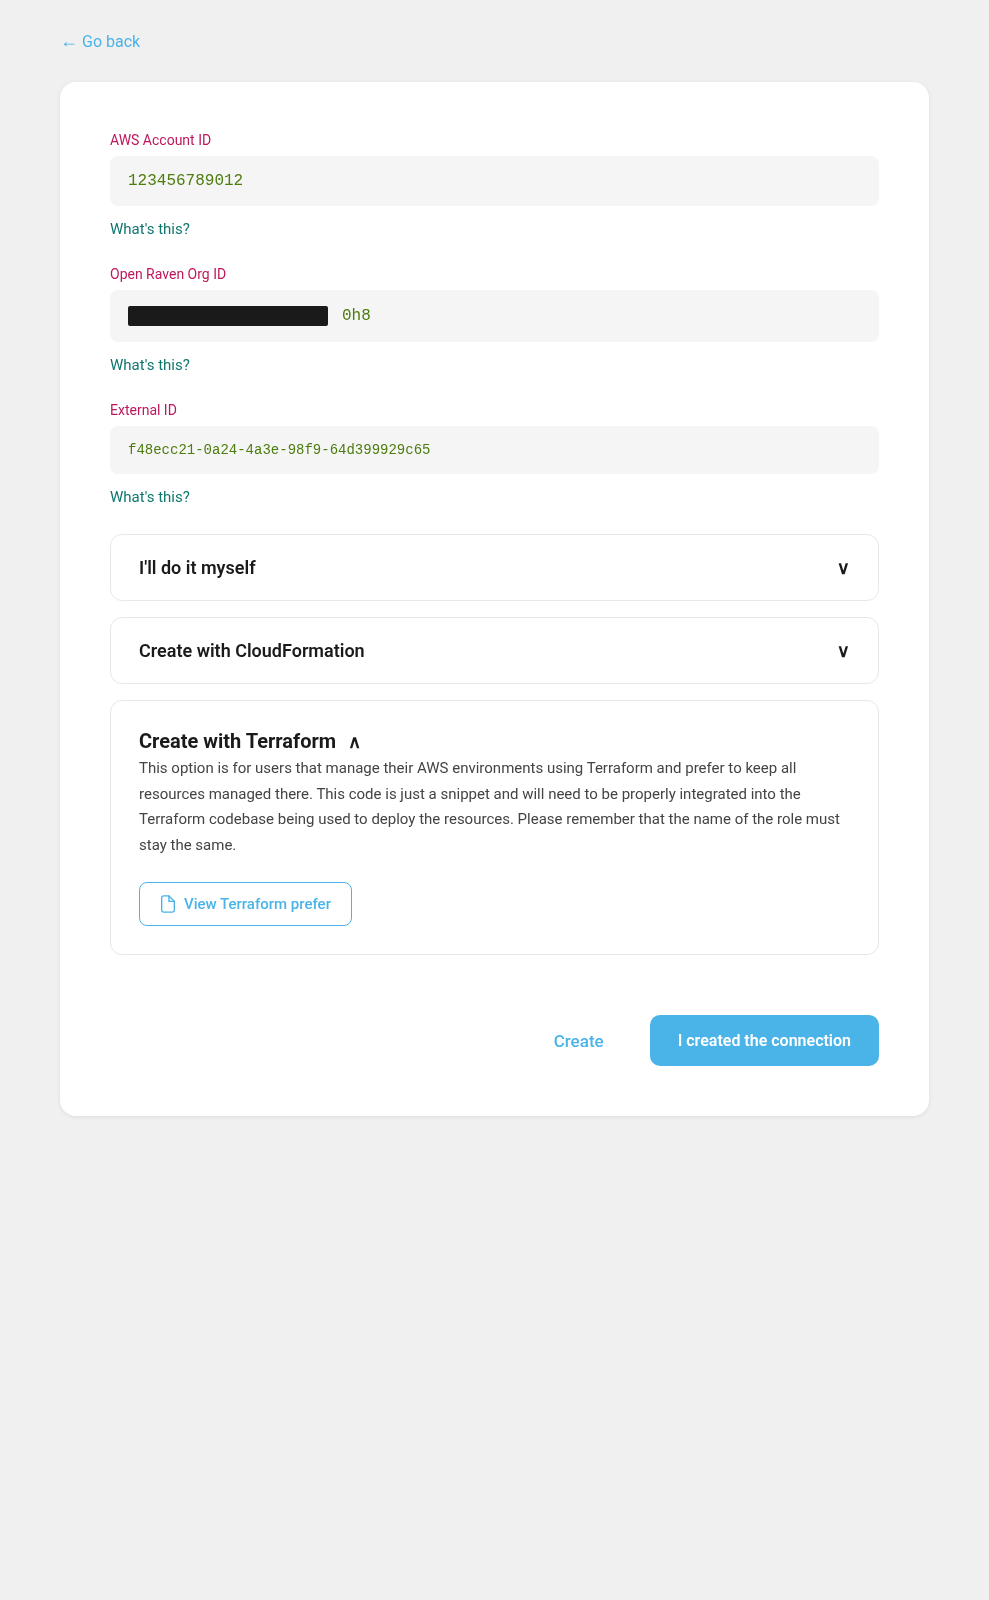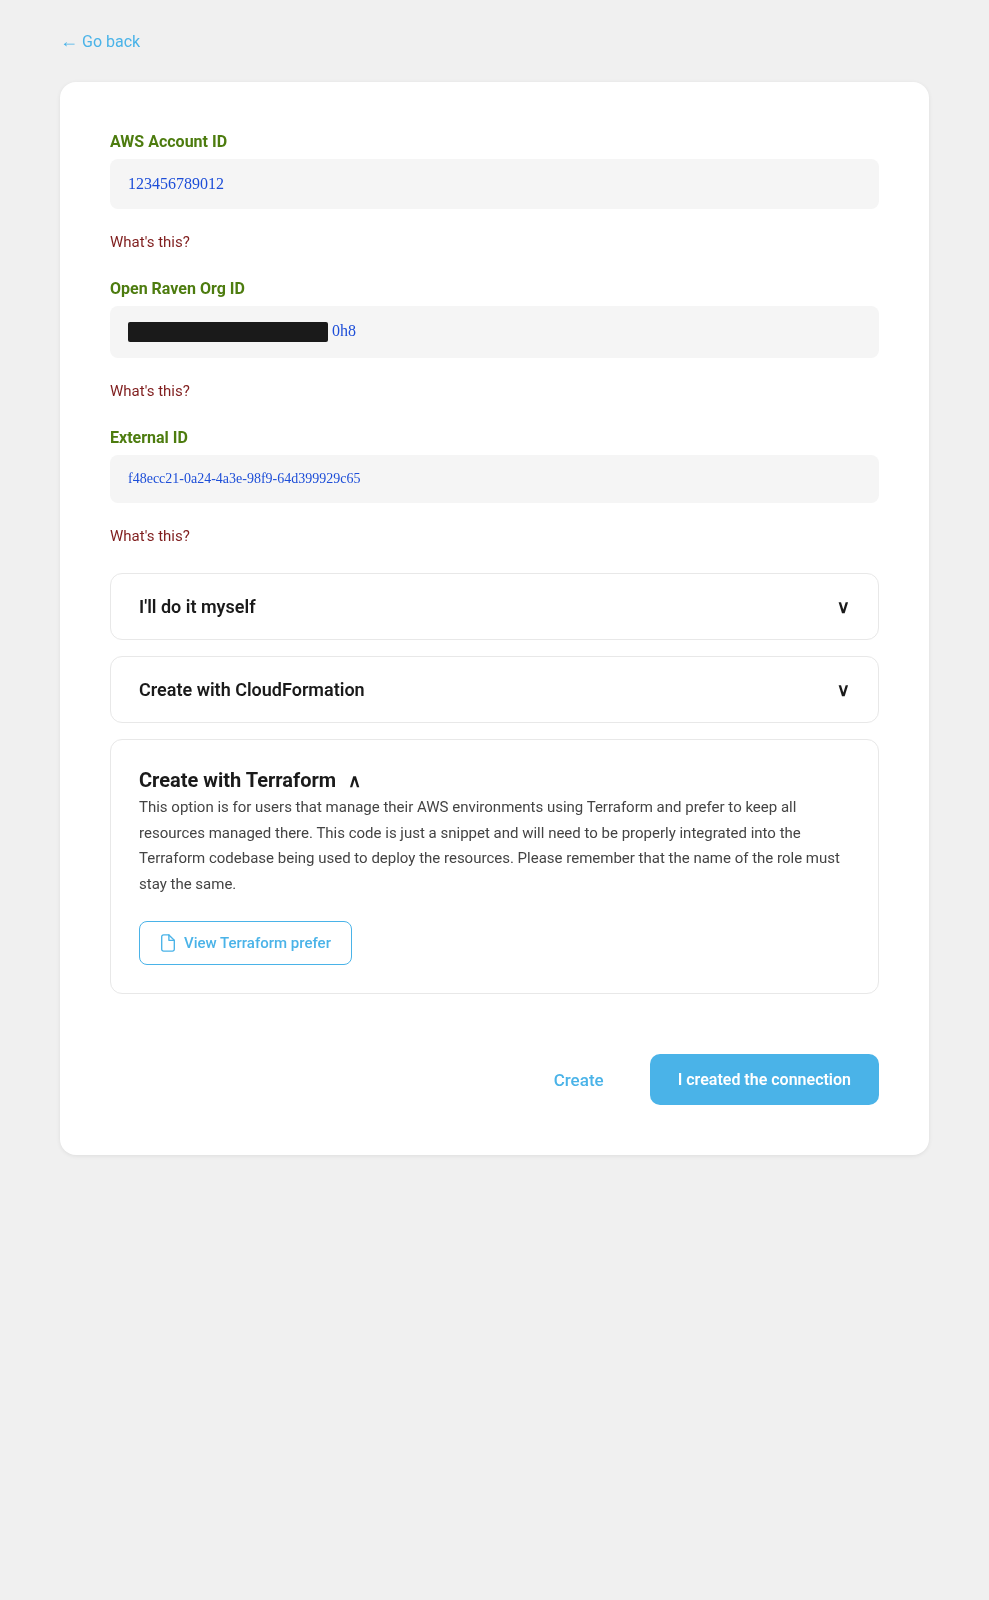--- a/index.html
+++ b/index.html
@@ -50,39 +50,39 @@
       font-weight: 800;
       color: #1a1a1a;
       margin-bottom: 40px;
     }
 
     .field-group {
       margin-bottom: 28px;
     }
 
     .field-label {
-      font-size: 16px;
-      color: #4d7c0f;
+      font-size: 14px;
+      color: #be185d;
       margin-bottom: 8px;
-      font-weight: 700;
+      font-weight: 400;
     }
 
     .redacted-bar {
       display: inline-block;
       width: 200px;
       height: 20px;
       background: #1a1a1a;
       border-radius: 2px;
       vertical-align: middle;
     }
 
     .whats-this-link {
       display: inline-block;
-      margin-top: 24px;
-      color: #7f1d1d;
+      margin-top: 14px;
+      color: #0f766e;
       font-size: 15px;
       text-decoration: none;
       cursor: pointer;
     }
 
     .collapsible-section {
       background: #ffffff;
       border: 1.5px solid #e8e8e8;
       border-radius: 12px;
       margin-bottom: 16px;
@@ -187,23 +187,24 @@
       font-family: inherit;
     }
 
     .input-display {
       width: 100%;
       background: #f5f5f5;
       border: none;
       border-radius: 8px;
       padding: 16px 18px;
       font-size: 16px;
-      color: #1d4ed8;
-      font-family: Liberation Serif, serif;
-      display: flex;
+      color: #4d7c0f;
+      font-family: Liberation Mono, monospace;
+      display: flex;
+      align-items: center;
     }
   </style>
 </head>
 <body>
 
 <div class="page-container">
 
   
   <a class="go-back-link" href="#">
     <span class="go-back-arrow">←</span>
@@ -219,21 +220,21 @@
       <div class="input-display">
         <span>123456789012</span>
       </div>
       <a class="whats-this-link" href="#">What's this?</a>
     </div>
 
     <div class="field-group">
       <div class="field-label">Open Raven Org ID</div>
       <div class="input-display redacted">
         <span class="redacted-bar"></span>
-        <span style="margin-left:4px;">0h8</span>
+        <span style="margin-left:14px;">0h8</span>
       </div>
       <a class="whats-this-link" href="#">What's this?</a>
     </div>
 
     <div class="field-group">
       <div class="field-label">External ID</div>
       <div class="input-display">
         <span style="font-size:14px;">f48ecc21-0a24-4a3e-98f9-64d399929c65</span>
       </div>
       <a class="whats-this-link" href="#">What's this?</a>

